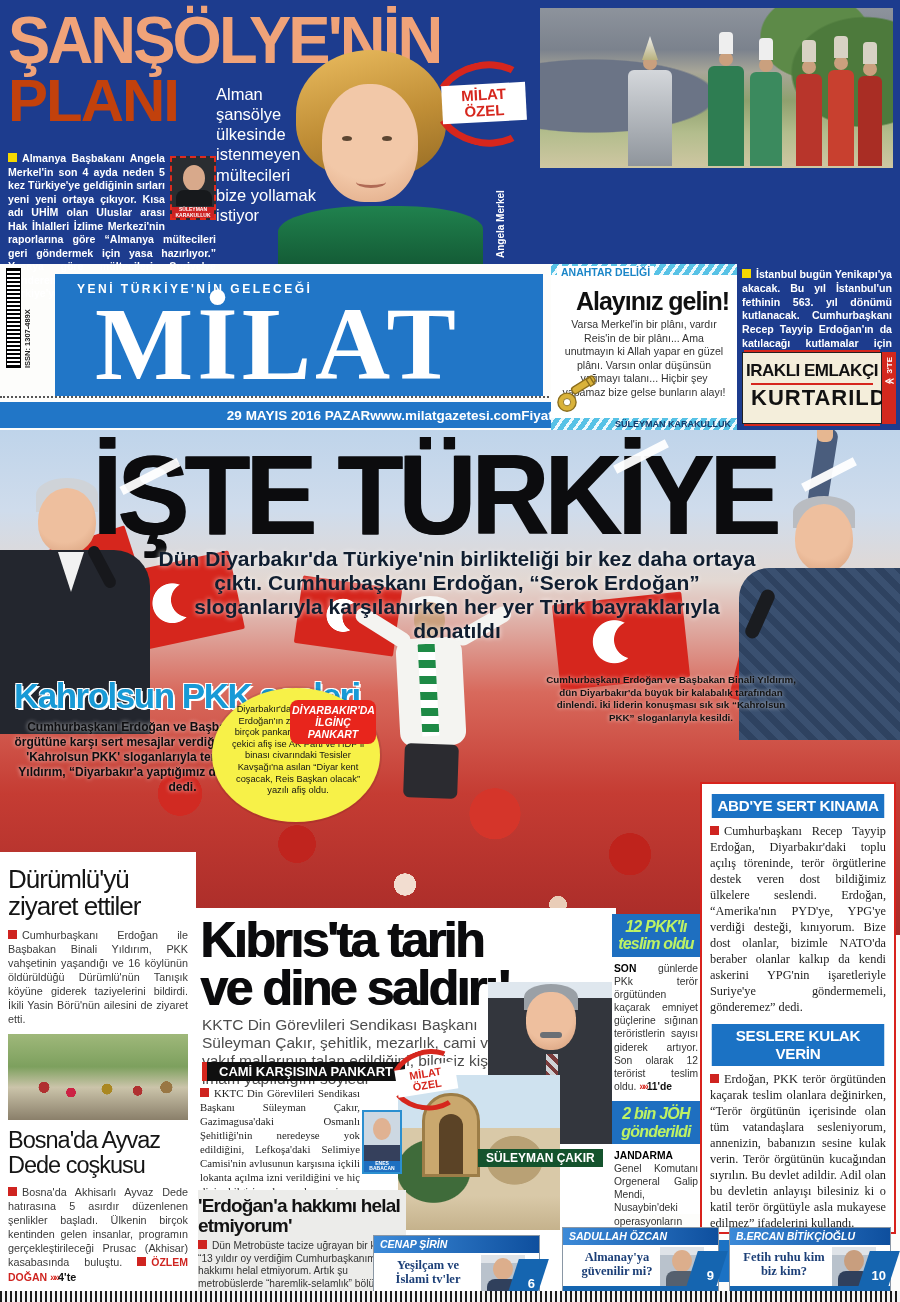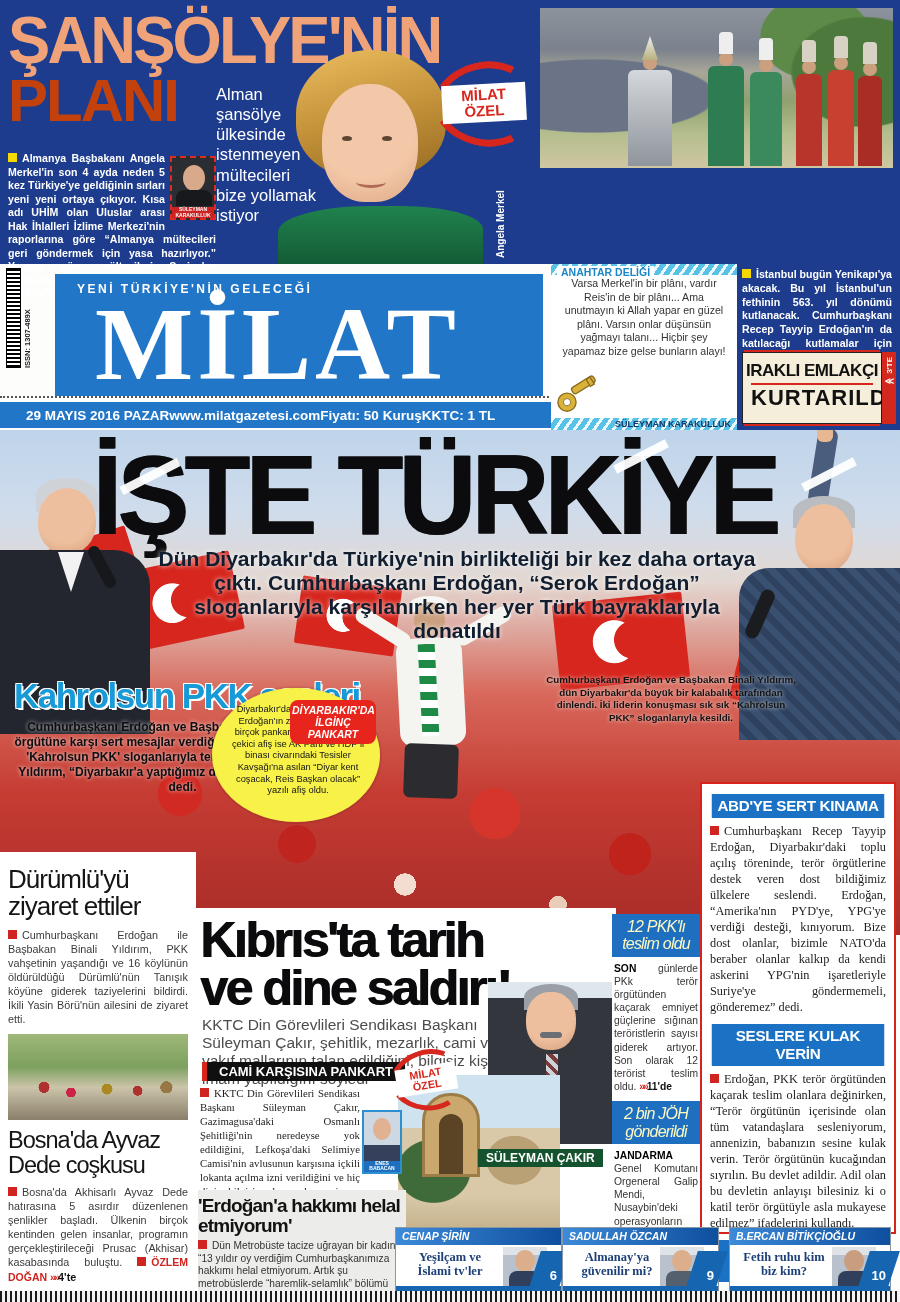--- a/index.html
+++ b/index.html
@@ -83,21 +83,21 @@
   .issn{left:6px;top:268px;width:36px;height:104px;display:flex;}
   .issn .bars{width:15px;height:100px;border:1px solid #000;
               background:repeating-linear-gradient(180deg,#000 0 2px,#fff 2px 4px);}
   .issn .txt{font-size:7.5px;font-weight:bold;color:#222;height:100px;margin-left:2px;}
   .logo-box{left:55px;top:274px;width:488px;height:122px;background:#2176c7;padding:8px 0 0 22px;}
   .tagline{color:#fff;font-weight:bold;font-size:12px;letter-spacing:2.5px;}
   .logo{font-family:"Liberation Serif",serif;font-weight:bold;color:#fff;font-size:104px;line-height:.92;
         letter-spacing:4px;margin-left:18px;}
   .dotline{left:0;top:396px;width:736px;height:0;border-top:2px dotted #555;}
   .date-strip{left:0;top:402px;width:736px;height:26px;background:#2176c7;color:#fff;font-weight:bold;font-size:13.5px;
-              display:flex;align-items:center;justify-content:flex-start;padding:0 26px;}
+              display:flex;align-items:center;justify-content:flex-end;padding:0 40px;}
   
   .keyhole{left:551px;top:264px;width:186px;height:168px;background:#fff;}
   .kh-band{height:11px;background:repeating-linear-gradient(-55deg,#57c2e6 0 5px,#eef9fd 5px 8px);}
   .kh-label{position:absolute;left:6px;top:2px;background:#fff;color:#1b86c8;font-weight:bold;font-size:10.5px;padding:0 4px;}
   .kh-title{text-align:right;font-size:25px;font-weight:bold;color:#101010;margin:12px 8px 2px;letter-spacing:-1px;}
   .kh-body{font-size:10.6px;line-height:1.28;color:#333;margin:2px 8px;text-align:center;}
   .kh-key{position:absolute;left:4px;bottom:14px;}
   .kh-author{position:absolute;left:0;right:0;bottom:0;height:14px;
              background:repeating-linear-gradient(-55deg,#57c2e6 0 5px,#eef9fd 5px 8px);
              color:#123a6b;font-weight:bold;font-size:9px;text-align:right;padding:1px 6px 0 0;}
@@ -224,28 +224,28 @@
                 border:3px solid #9c7d47;}
   .mosque .arch::before{content:"";position:absolute;left:14px;top:18px;width:24px;height:60px;background:#5b4326;border-radius:12px 12px 0 0;}
   .label-cakir{left:478px;top:1128px;background:#14532d;color:#fff;font-weight:bold;font-size:12px;padding:2px 8px;margin-top:21px;}
   .stamp2{left:386px;top:1054px;transform:scale(.72) rotate(-6deg);transform-origin:top left;}
   .enes{left:362px;top:1110px;width:40px;height:64px;border:2px solid #2b8fd0;background:linear-gradient(180deg,#cdd8e2 0 55%,#35405c 55%);}
   .enes .en-face{position:absolute;left:9px;top:6px;width:18px;height:22px;border-radius:50%;background:#e0b292;}
   .enes .en-lbl{position:absolute;left:0;right:0;bottom:0;background:#1e6fc0;color:#fff;font-size:5px;font-weight:bold;text-align:center;line-height:1.15;}
 
   
   .midcol{left:612px;top:914px;width:88px;height:300px;background:#fff;}
-  .mid-h{background:#1e6fc0;color:#fef9c3;font-weight:normal;font-style:italic;font-size:16px;line-height:1.08;
+  .mid-h{background:#1e6fc0;color:#bef264;font-weight:bold;font-style:italic;font-size:16px;line-height:1.08;
          text-align:center;padding:4px 2px;letter-spacing:-0.8px;margin-bottom:5px;}
   .mid-b{font-size:10.3px;line-height:1.28;color:#333;margin:0 2px 8px;text-align:justify;}
   .mid-b strong{color:#000;}
 
   
   .col-card{position:absolute;top:1227px;height:66px;background:#fff;border:1px solid #8a97a5;}
-  .cc1{left:395px;width:167px;} .cc2{left:562px;width:157px;} .cc3{left:729px;width:162px;}
+  .cc1{left:373px;width:167px;margin-top:8px;} .cc2{left:562px;width:157px;} .cc3{left:729px;width:162px;}
   .col-head{height:17px;background:linear-gradient(90deg,#3c8ad8,#0e4f9e);color:#fff;font-weight:bold;
             font-size:10.5px;font-style:italic;padding:2px 6px 0;white-space:nowrap;overflow:hidden;}
   .col-title{position:absolute;left:6px;top:22px;width:96px;color:#1c3f77;font-weight:bold;font-size:12.5px;
              font-family:"Liberation Serif",serif;text-align:center;line-height:1.12;}
   .col-photo{position:absolute;right:14px;top:19px;width:44px;height:40px;
              background:linear-gradient(180deg,#dfe3e8 0 20%,#b9c2cc 20% 100%);}
   .col-photo::before{content:"";position:absolute;left:12px;top:3px;width:20px;height:22px;border-radius:50%;background:#dcae8c;}
   .col-photo::after{content:"";position:absolute;left:6px;bottom:0;width:32px;height:16px;border-radius:8px 8px 0 0;background:#30405c;}
   .col-photo.gray::after{background:#55606e;}
   .col-photo.beard::before{background:#c89e7e;box-shadow:0 6px 0 -2px #9a9f a4;}
@@ -342,20 +342,21 @@
   <div class="abs date-strip">
     <span>29 MAYIS 2016 PAZAR</span>
     <span>www.milatgazetesi.com</span>
     <span>Fiyatı: 50 Kuruş</span>
     <span>KKTC: 1 TL</span>
   </div>
 
   <div class="abs keyhole">
     <div class="kh-band"></div>
     <div class="kh-label">ANAHTAR DELİĞİ</div>
+    <div class="kh-title">Alayınız gelin!</div>
     <div class="kh-body">Varsa Merkel'in bir plânı, vardır Reis'in de bir plânı... Ama unutmayın ki Allah yapar en güzel plânı. Varsın onlar düşünsün yağmayı talanı... Hiçbir şey yapamaz bize gelse bunların alayı!</div>
     <div class="kh-key">
       <svg width="44" height="40" viewBox="0 0 48 44">
         <g fill="#d9b23a" stroke="#8a6d1d" stroke-width="1.5">
           <rect x="17" y="16" width="28" height="8" rx="3" transform="rotate(-32 17 16)"></rect>
           <rect x="34" y="6" width="5" height="9" transform="rotate(-32 34 6)"></rect>
           <circle cx="13" cy="31" r="10"></circle>
         </g>
         <circle cx="13" cy="31" r="4" fill="#fff" stroke="#8a6d1d"></circle>
       </svg>

